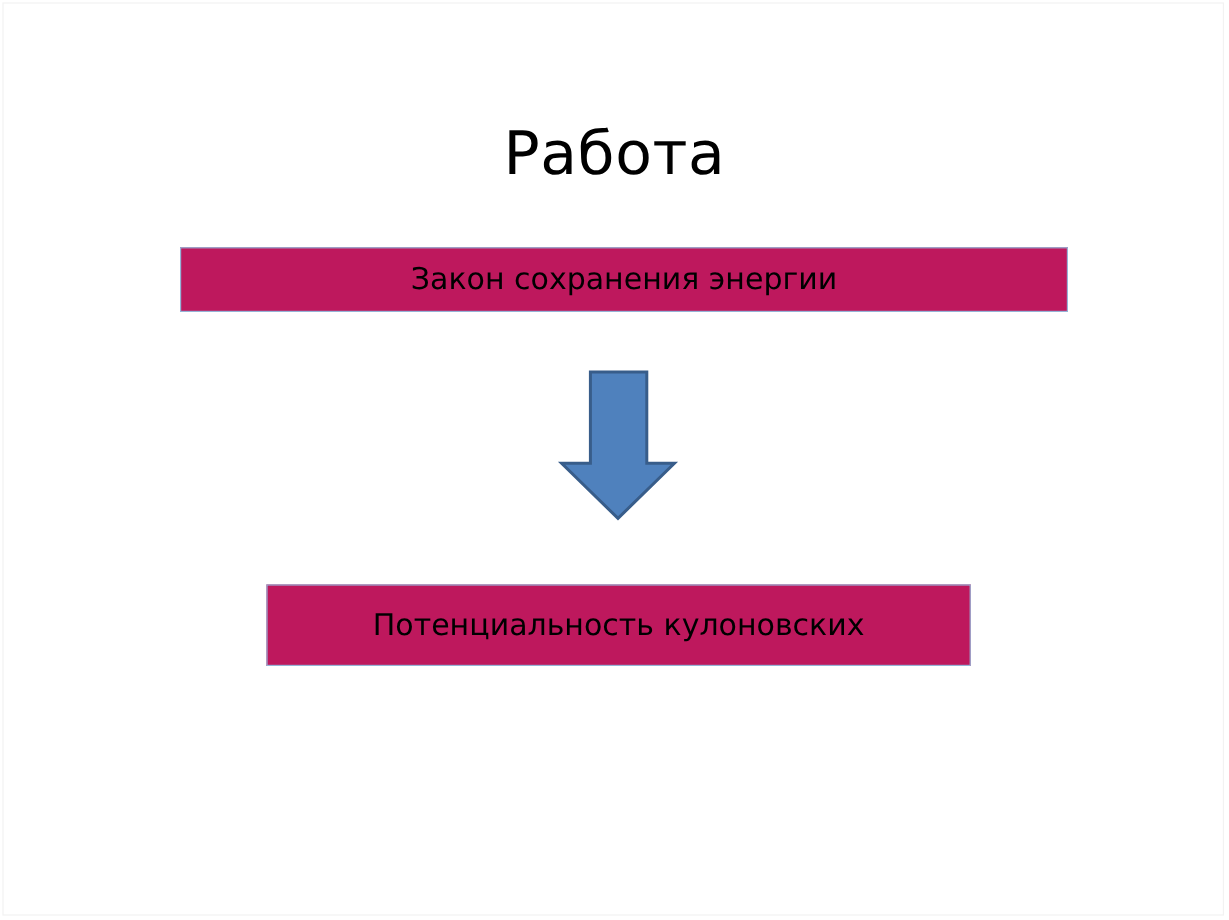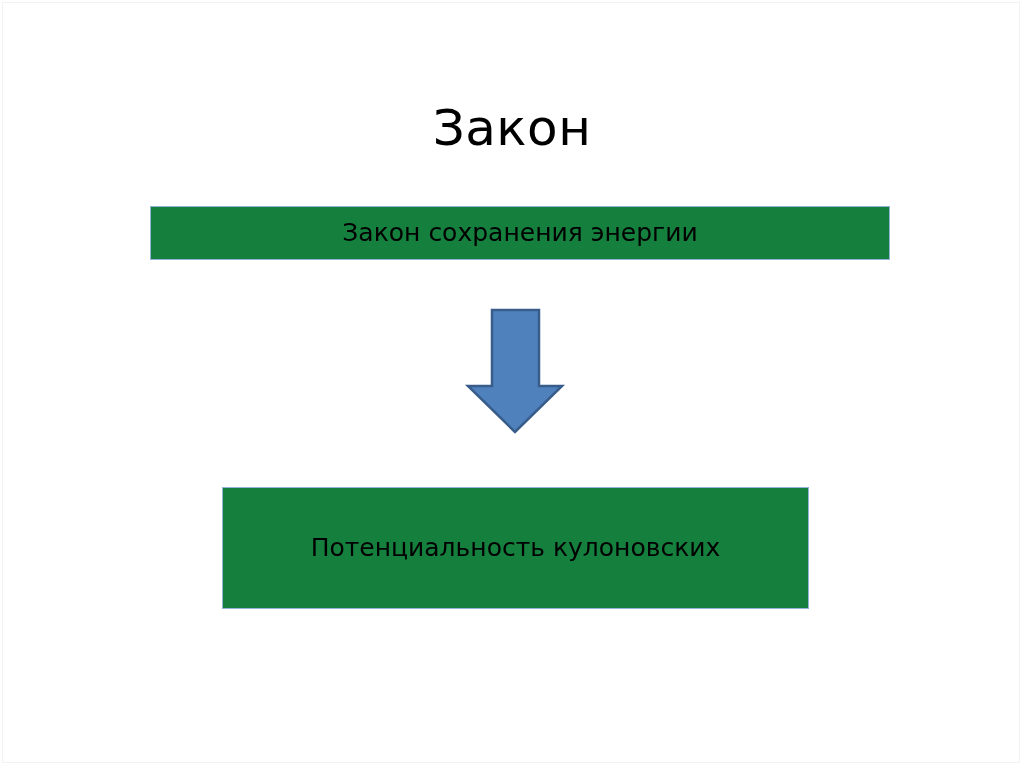--- a/index.html
+++ b/index.html
@@ -29,49 +29,49 @@
       text-align: center;
       font-size: 50px;
       line-height: 64px;
       font-weight: normal;
       letter-spacing: 0.5px;
     }
     .box {
       position: absolute;
       box-sizing: border-box;
       border: 1.5px solid #95b3d7;
-      background: #15803d;
+      background: #be185d;
       display: flex;
       align-items: center;
       justify-content: center;
       text-align: center;
       font-size: 25px;
       line-height: 34px;
     }
     .box-top {
       left: 150px; top: 206px;
       width: 740px; height: 54px;
     }
     .box-bottom {
       left: 222px; top: 487px;
-      width: 587px; height: 122px;
+      width: 587px; height: 68px;
       flex-direction: column;
     }
     .arrow {
       position: absolute;
       left: 460px; top: 302px;
       width: 110px; height: 140px;
     }
   </style>
 </head>
 <body>
 
 <div class="slide-frame"></div>
 
-<h1 class="title">Закон</h1>
+<h1 class="title">Работа</h1>
 
 <div class="box box-top">
   <span>Закон сохранения энергии</span>
 </div>
 
 <svg class="arrow" viewBox="0 0 110 140" xmlns="http://www.w3.org/2000/svg">
   <polygon points="32,8 79,8 79,84 102,84 55,130 8,84 32,84" fill="#4f81bd" stroke="#385d8a" stroke-width="2.5" stroke-linejoin="miter"></polygon>
 </svg>
 
 <div class="box box-bottom">

